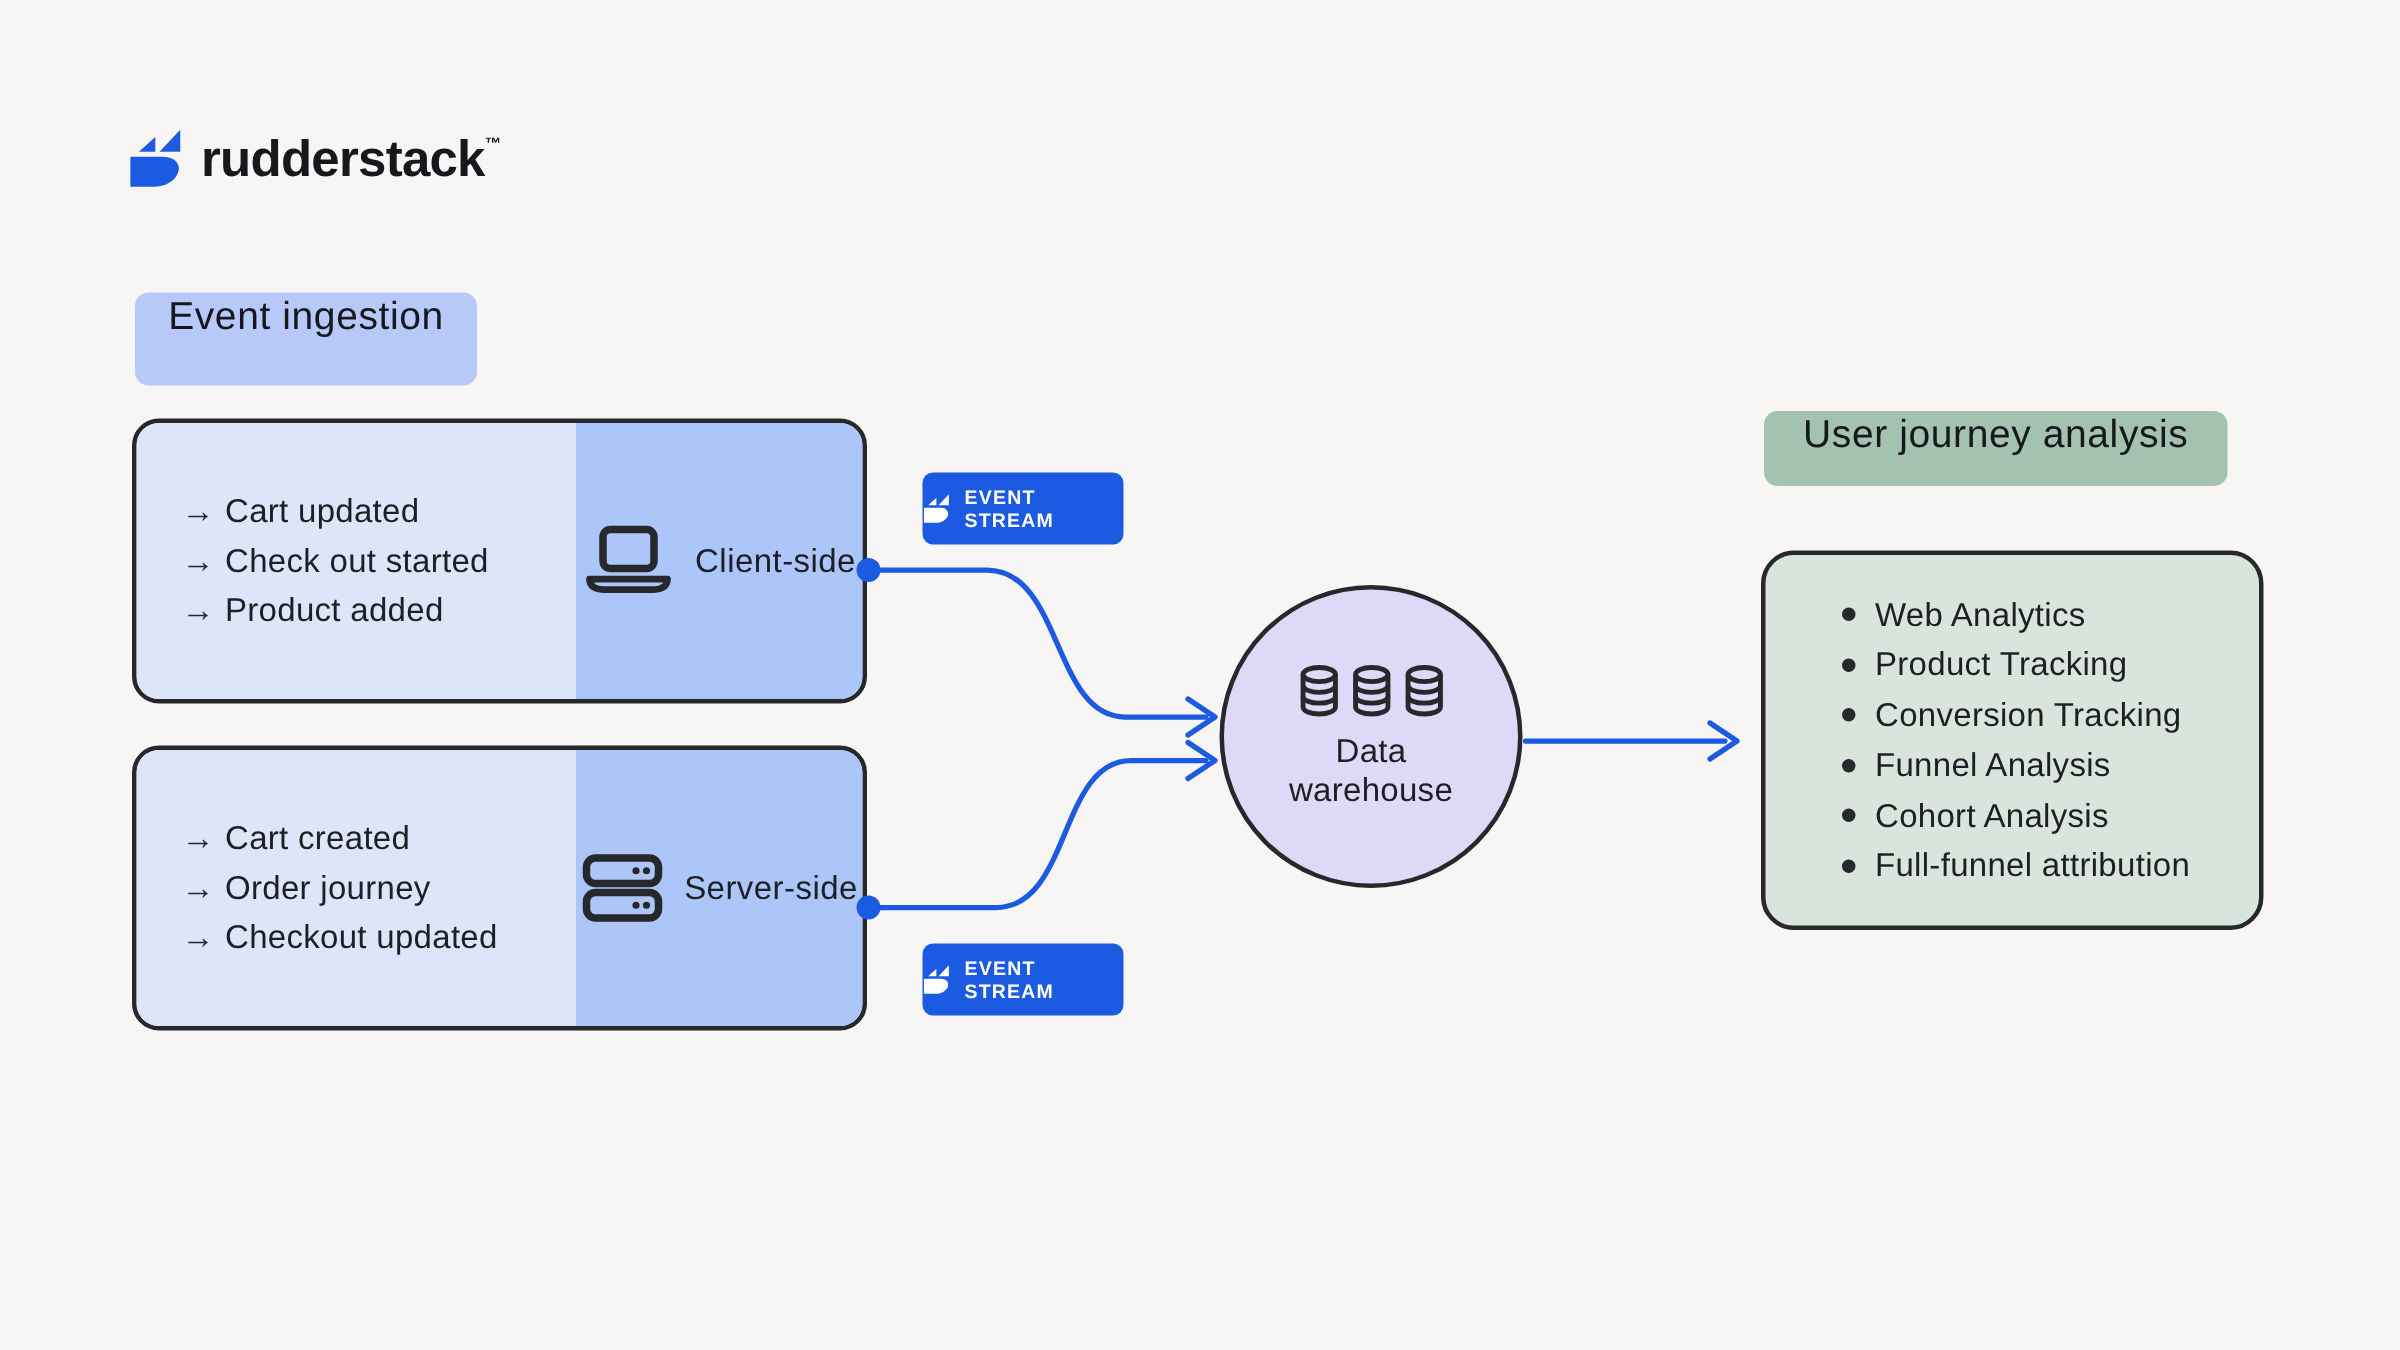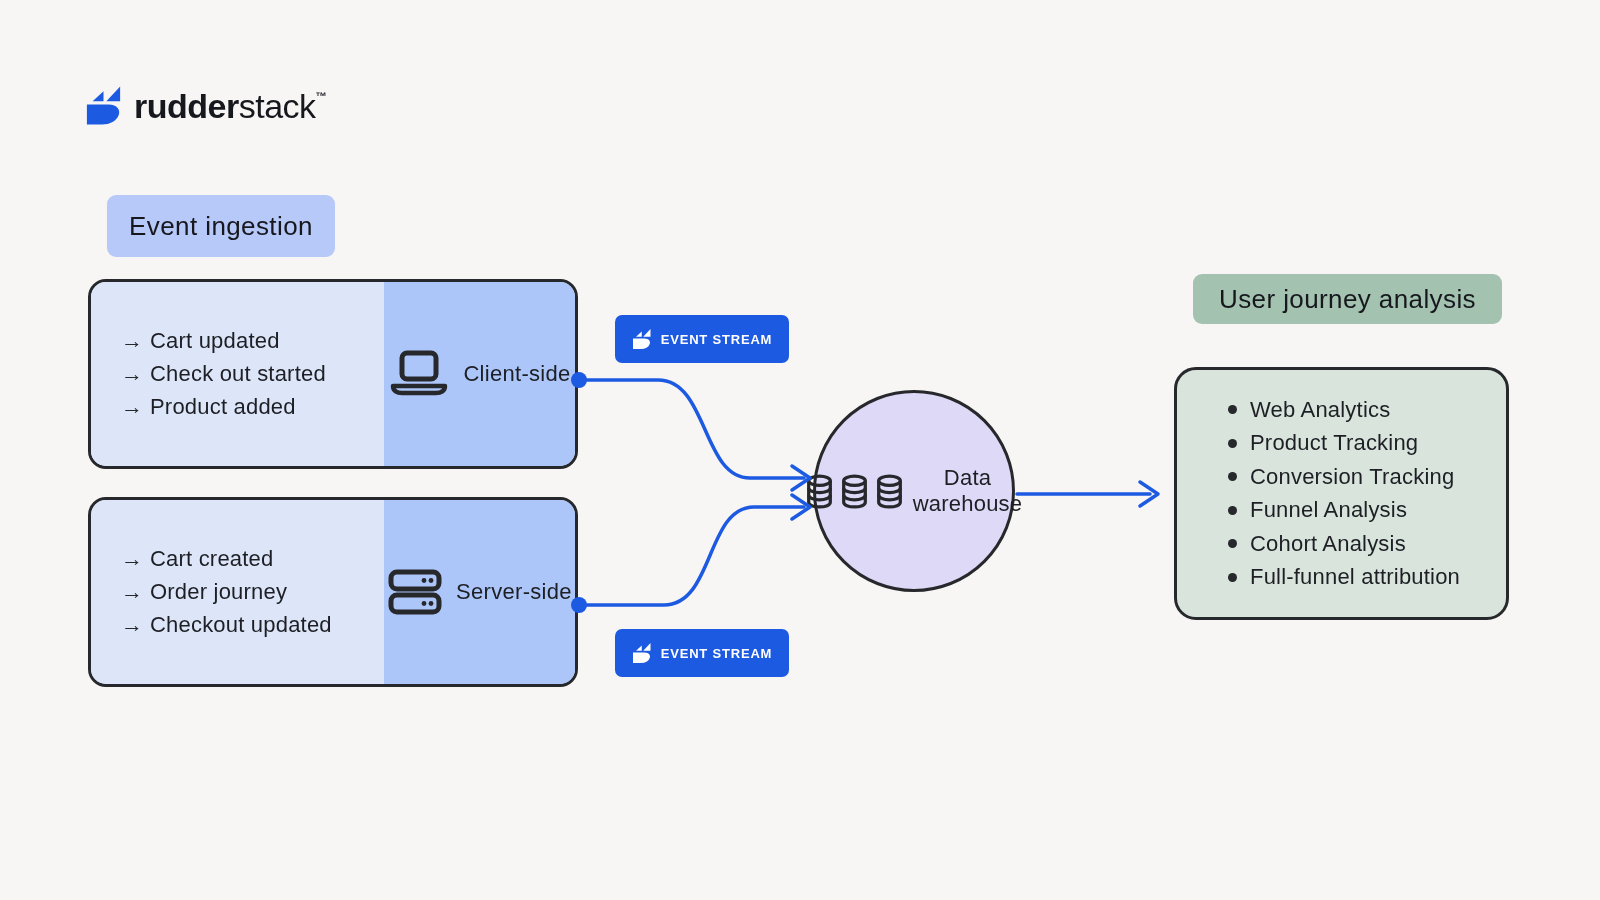--- a/index.html
+++ b/index.html
@@ -11,27 +11,27 @@
     overflow: hidden;
     color: #1d1f24;
   }
   .abs { position: absolute; }
 
   
   .logo { left: 85px; top: 85px; display: flex; align-items: center; gap: 11px; }
   .logo-mark { width: 38px; height: 41px; }
   .wordmark { font-size: 34px; letter-spacing: -0.5px; color: #16181d; line-height: 1; }
   .wordmark .bold { font-weight: 700; }
-  .wordmark .light { font-weight: 400; }
+  .wordmark .light { font-weight: 700; }
   .wordmark sup { font-size: 11px; font-weight: 700; vertical-align: 18px; letter-spacing: 0; }
 
   
   .pill {
-    display: flex; align-items: center; justify-content: center;
-    border-radius: 9px; font-size: 26px; letter-spacing: 0.4px; color: #16181d; margin-left: 17px;
+    display: flex; justify-content: center;
+    border-radius: 9px; font-size: 26px; letter-spacing: 0.4px; color: #16181d;
   }
   .pill-blue  { left: 90px;  top: 195px; width: 228px; height: 62px; background: #b7c9f8; }
   .pill-green { left: 1176px; top: 274px; width: 309px; height: 50px; background: #a3c2b0; }
 
   
   .source-box {
     width: 490px; height: 190px;
     border: 3px solid #26282c; border-radius: 18px;
     overflow: hidden; display: flex; background: #dde6f9;
   }
@@ -47,32 +47,32 @@
   .side-panel {
     flex: 1; background: #adc6f9;
     display: flex; flex-direction: row; align-items: center; justify-content: center;
     gap: 13px;
   }
   .side-label { font-size: 22px; letter-spacing: 0.3px; }
 
   
   .badge {
     display: flex; align-items: center; justify-content: center; gap: 9px;
-    width: 174px; height: 48px; border-radius: 7px; background: #1d5ae2;
+    width: 134px; height: 48px; border-radius: 7px; background: #1d5ae2;
   }
   .badge-1 { left: 615px; top: 315px; }
   .badge-2 { left: 615px; top: 629px; }
   .badge-label { color: #ffffff; font-size: 13px; font-weight: 700; letter-spacing: 0.8px; }
   .badge-mark { width: 20px; height: 22px; }
 
   
   .warehouse {
     left: 813px; top: 390px; width: 202px; height: 202px;
     border-radius: 50%; background: #ded9f6; border: 3px solid #26282c;
-    display: flex; flex-direction: row; align-items: center; justify-content: center;
+    display: flex; flex-direction: column; align-items: center; justify-content: center;
     gap: 10px;
   }
   .db-row { display: flex; gap: 8px; }
   .db-icon { width: 27px; height: 35px; }
   .warehouse-label { font-size: 22px; line-height: 26px; text-align: center; letter-spacing: 0.2px; }
 
   
   .analysis-box {
     left: 1174px; top: 367px; width: 335px; height: 253px;
     background: #d9e4dd; border: 3px solid #26282c; border-radius: 22px;

